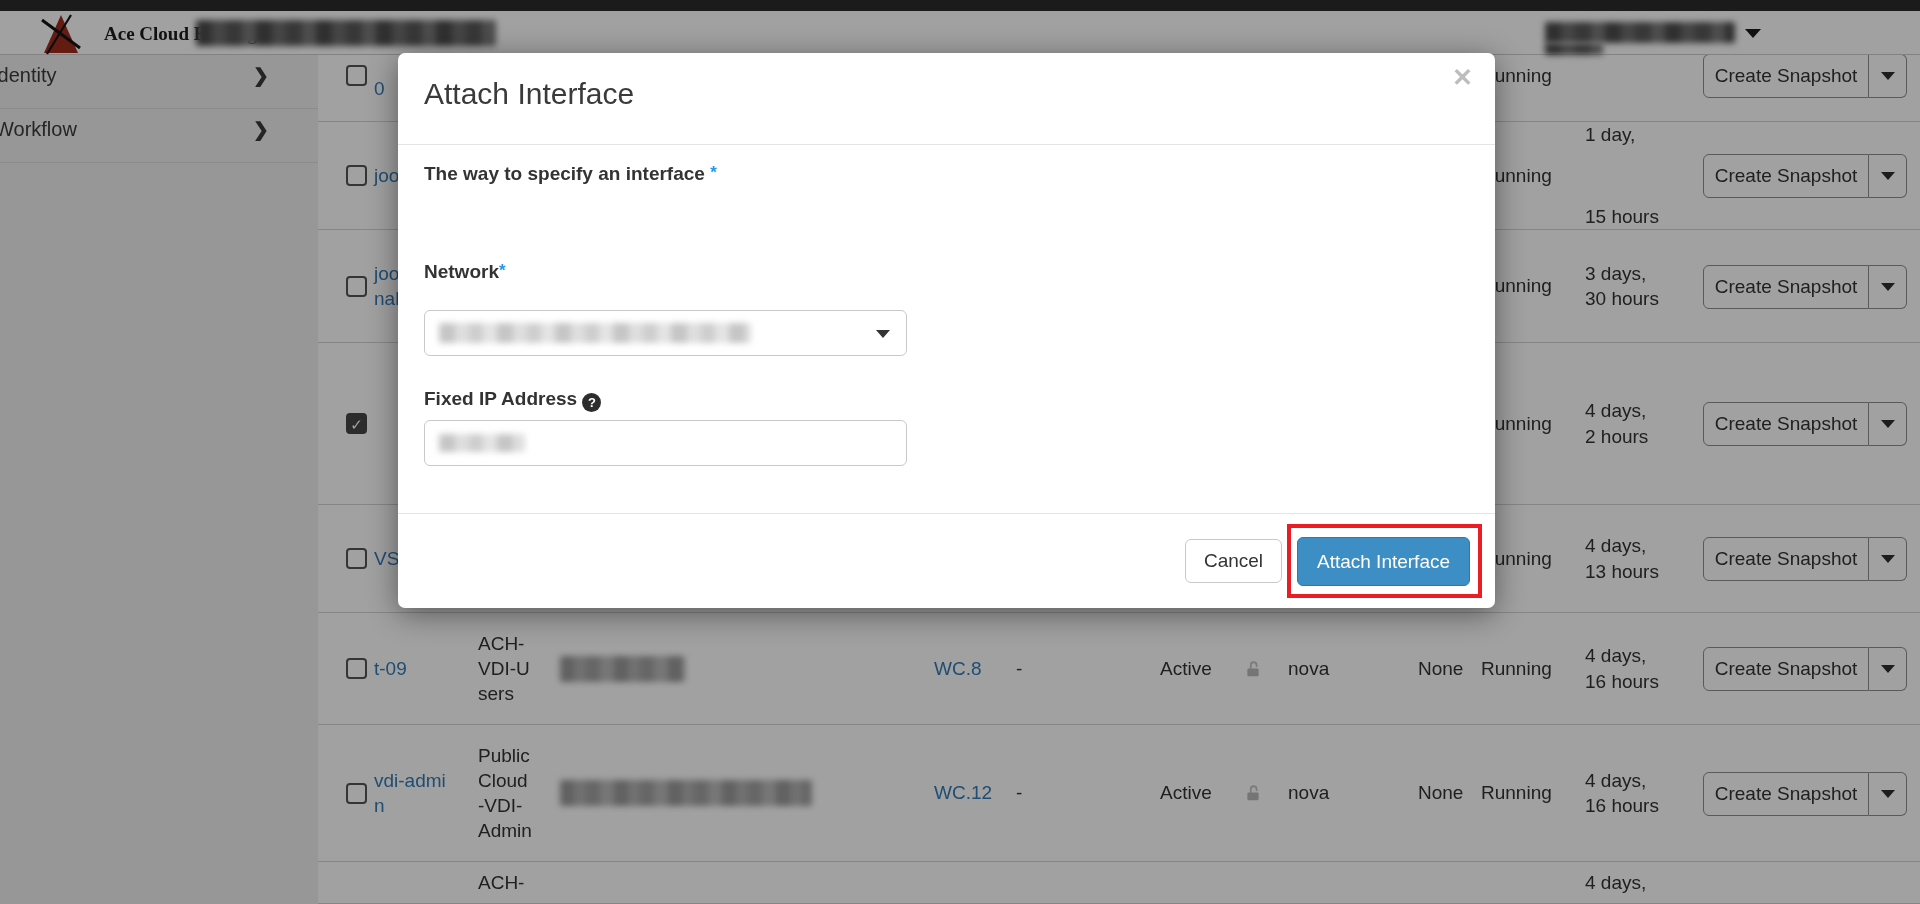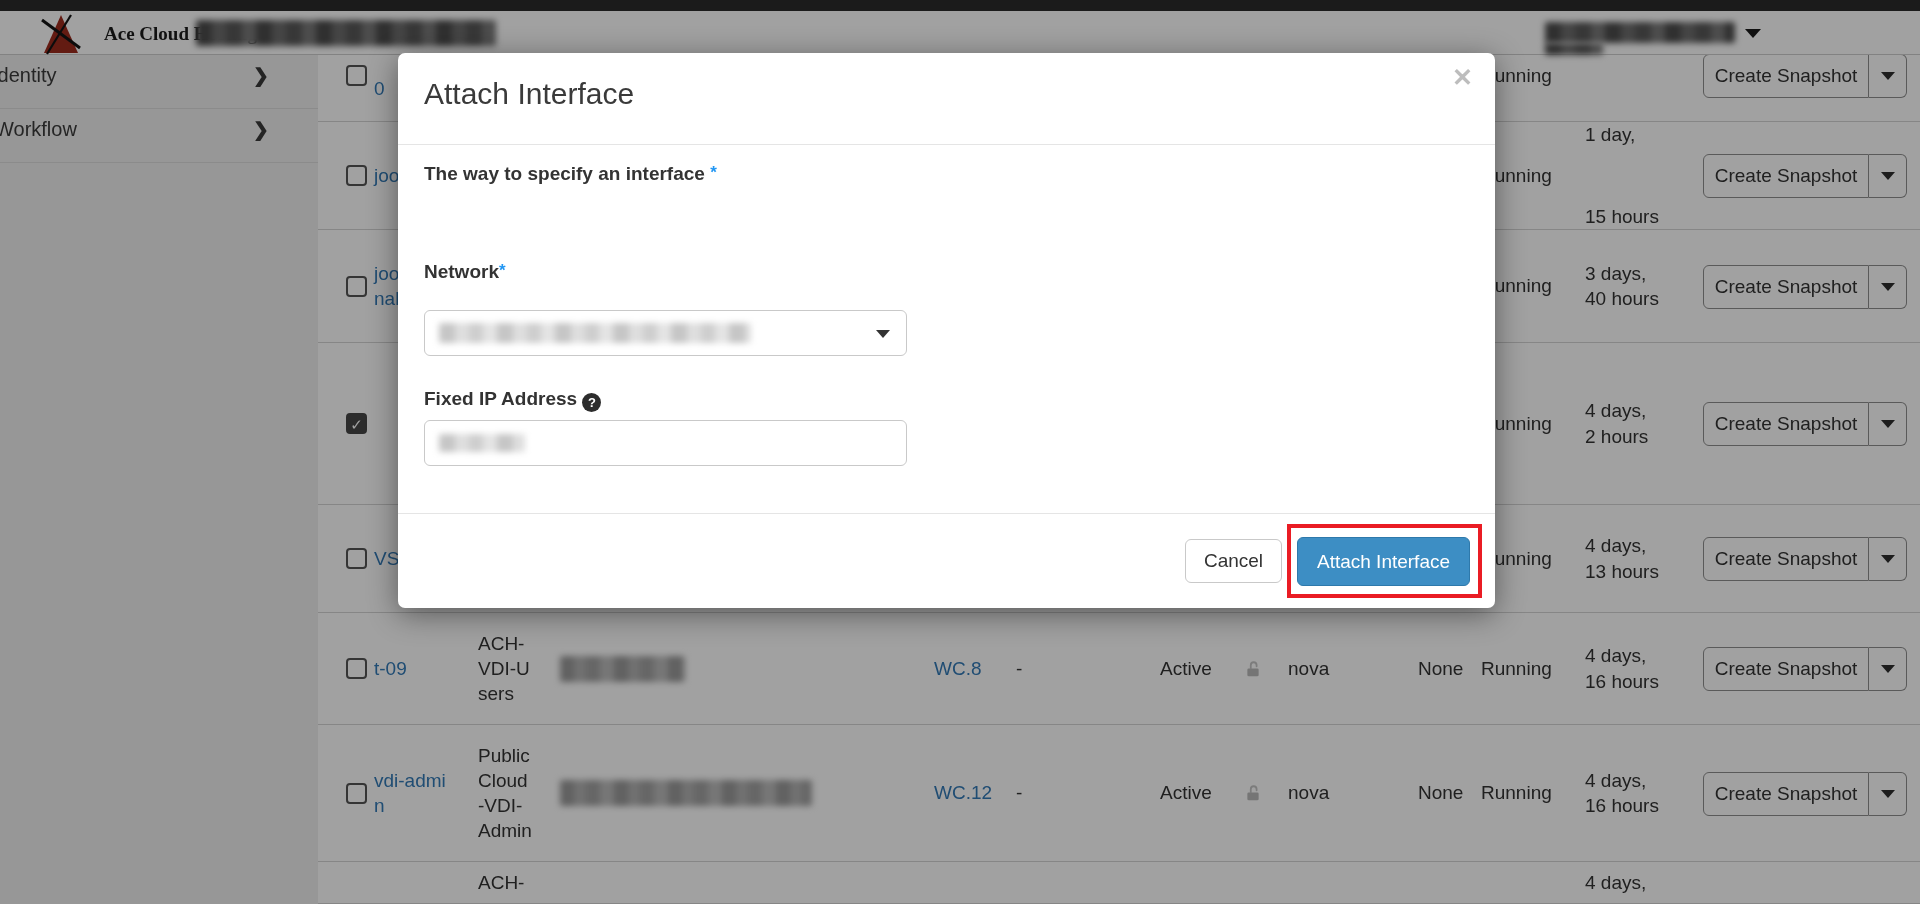--- a/index.html
+++ b/index.html
@@ -154,21 +154,21 @@
       </div>
       <div class="cell link" style="left: 56px;">
         <span>joo</span>
         <span>nal</span>
       </div>
       <div class="cell" style="left: 1163px;">
         <span>Running</span>
       </div>
       <div class="cell" style="left: 1267px;">
         <span>3 days,</span>
-        <span>40 hours</span>
+        <span>30 hours</span>
       </div>
       <div class="split-btn" style="top: 34.5px;">
         <div class="split-main">Create Snapshot</div>
         <div class="split-caret">
           <i class="tri"></i>
         </div>
       </div>
     </div>
     <div class="row" style="top: 343px; height: 162px;">
       <div class="cell" style="left: 14px;">

